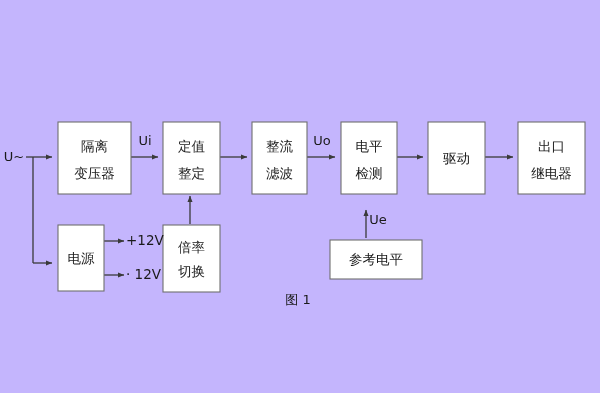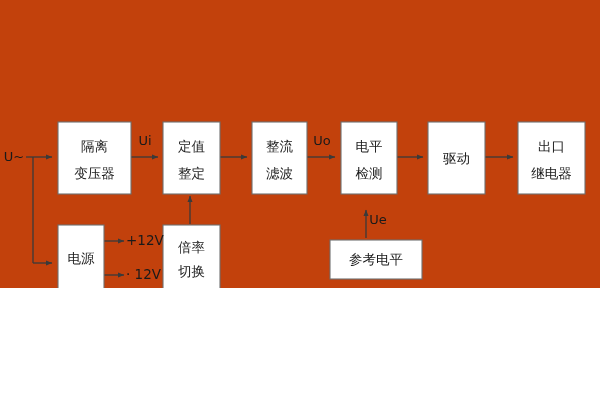--- a/index.html
+++ b/index.html
@@ -3,22 +3,22 @@
 <meta charset="utf-8">
 <style>
   html, body {
     margin: 0;
     padding: 0;
     background: #ffffff;
   }
   #canvas {
     position: relative;
     width: 600px;
-    height: 288px;
-    background: #c2410c;
+    height: 393px;
+    background: #c4b5fd;
     overflow: hidden;
     font-family: "DejaVu Sans", "Liberation Sans", sans-serif;
   }
   #diagram-svg {
     position: absolute;
     left: 0;
     top: 0;
     width: 600px;
     height: 400px;
   }

